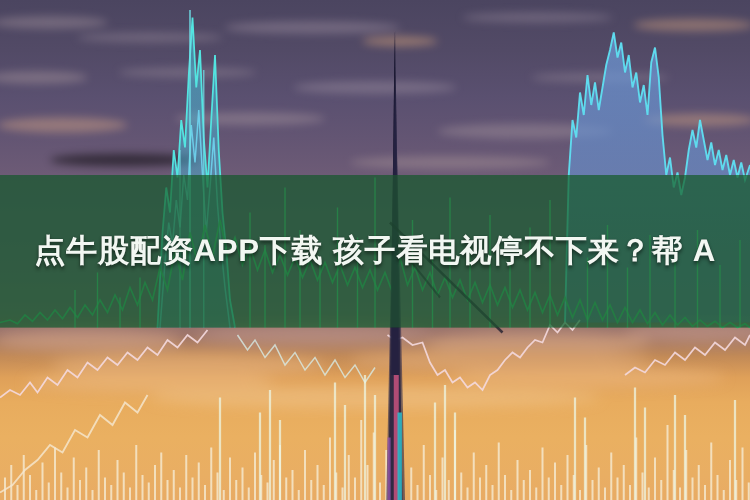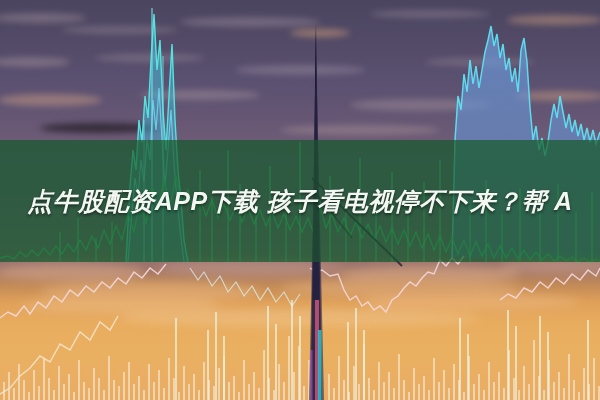--- a/index.html
+++ b/index.html
@@ -2,21 +2,20 @@
 <html><head>
 <meta charset="utf-8">
 <style>
   html,body{margin:0;padding:0;background:#000;}
   body{font-family:"Liberation Sans","DejaVu Sans",sans-serif;}
 
   #stage{
     position:relative;
     width:600px;height:400px;
     overflow:hidden;
-    font-style:italic;
   }
 
   
   .sky{
     position:absolute;inset:0;
     background:
       linear-gradient(to bottom,
         #4b4560 0px,
         #524a66 40px,
         #5a5070 78px,

